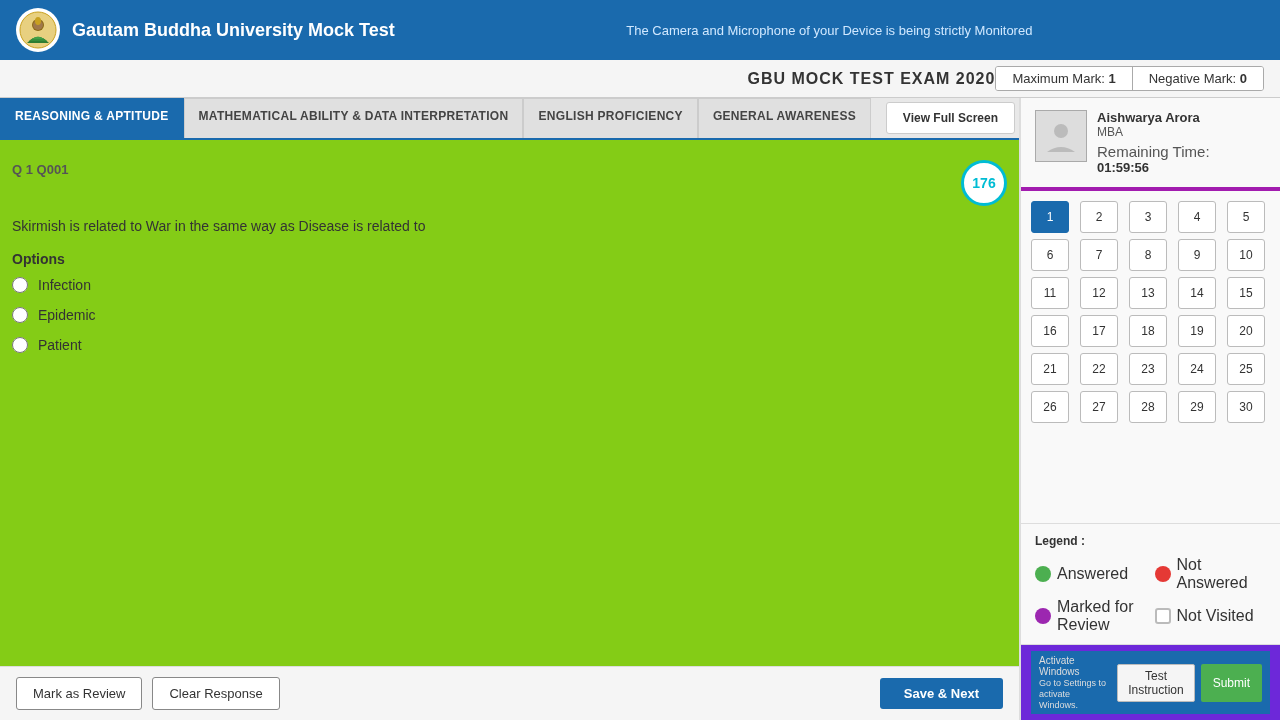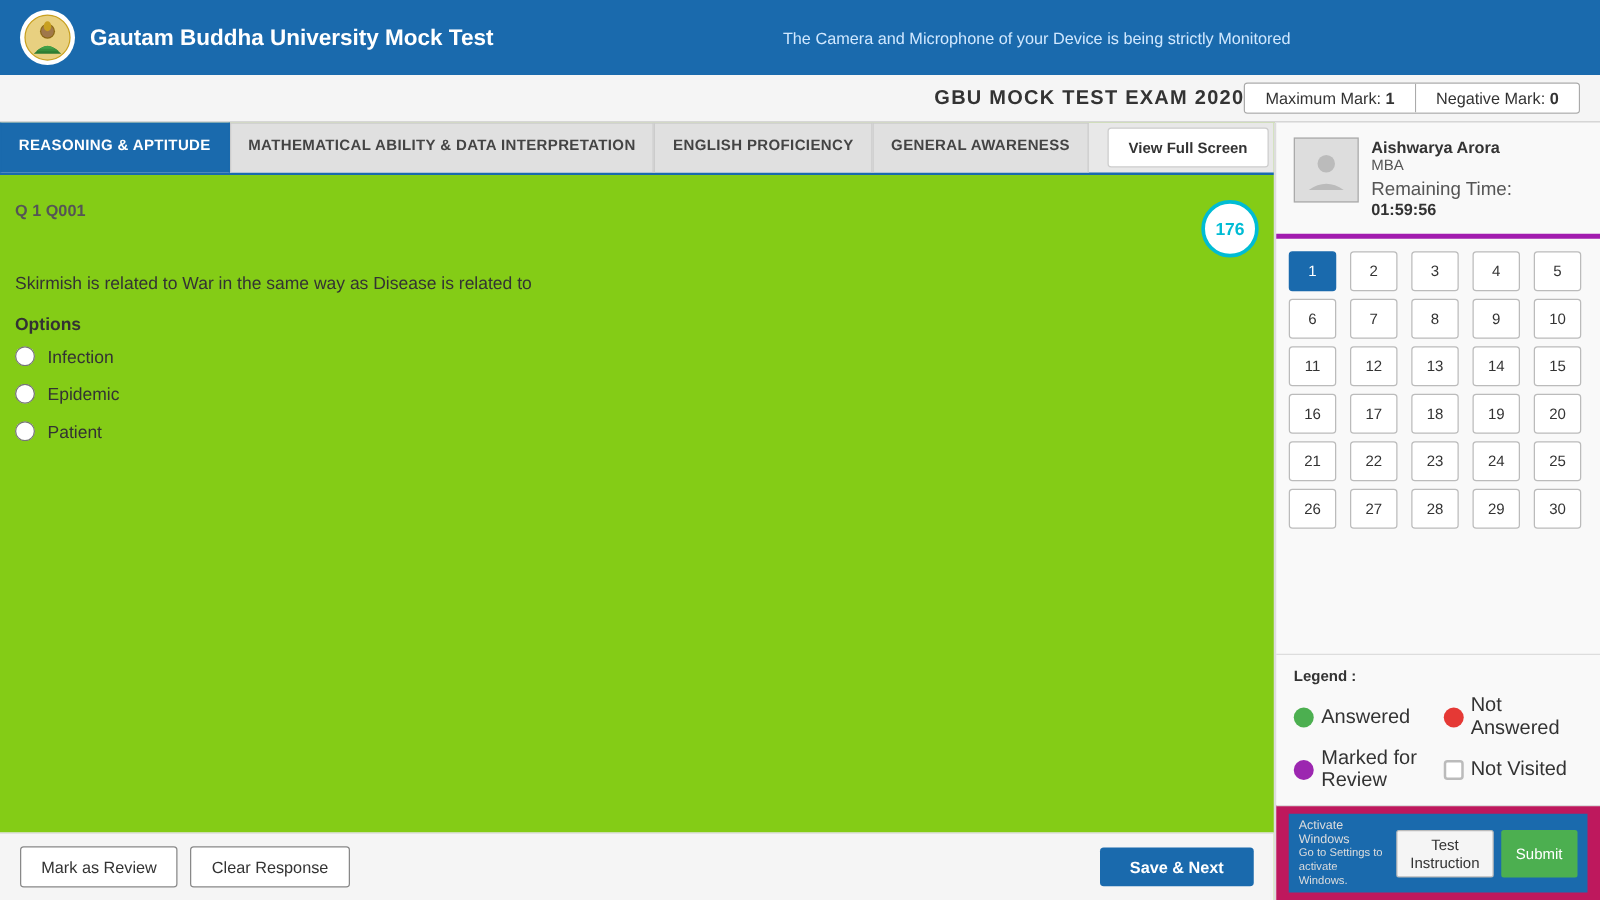--- a/index.html
+++ b/index.html
@@ -348,21 +348,21 @@
       font-size: 12px;
       cursor: pointer;
       border-radius: 2px;
     }
     .panel-bottom {
       border-top: 1px solid #ddd;
       padding: 6px 10px;
       display: flex;
       align-items: center;
       justify-content: space-between;
-      background: #be185d;
+      background: #6d28d9;
     }
   </style>
 </head>
 <body>
 
 <div class="main-wrapper">
 
   <div class="header">
     <div class="header-logo">
       <svg viewBox="0 0 38 38" xmlns="http://www.w3.org/2000/svg">

